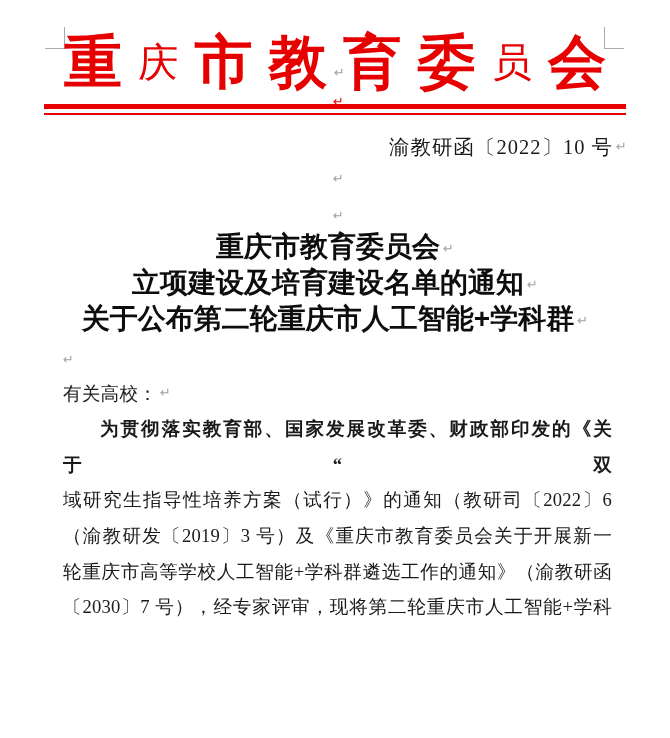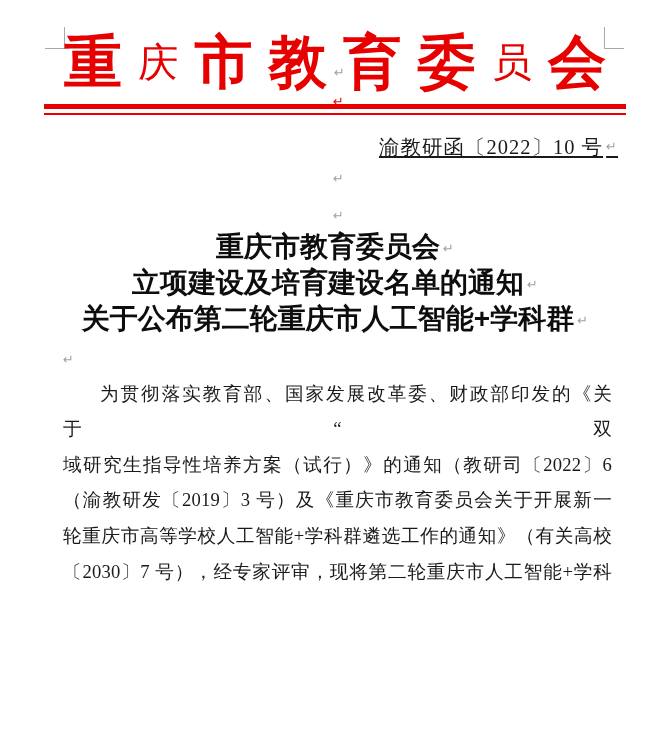--- a/index.html
+++ b/index.html
@@ -58,25 +58,24 @@
   }
   .mark.abs { position: absolute; }
   .mark.on-header { left: 334px; top: 66px; }
   .mark.on-rule   { left: 333px; top: 95px; color: var(--red); }
   .mark.blank-1   { left: 333px; top: 172px; }
   .mark.blank-2   { left: 333px; top: 209px; }
   .mark.inline    { margin-left: 3px; position: relative; top: -3px; }
 
   .doc-number {
     position: absolute;
-    top: 133px; right: 52px;
+    top: 133px; right: 42px;
     font-size: 20.5px;
     letter-spacing: 1px;
     white-space: nowrap;
-    text-decoration: underline;
   }
 
   .doc-title {
     position: absolute;
     left: 0; top: 229px;
     width: 670px;
     text-align: center;
     font-family: "Liberation Sans", sans-serif;
     font-weight: bold;
     font-size: 28px;
@@ -88,21 +87,21 @@
   .content {
     position: absolute;
     left: 63px; top: 340px;
     width: 549px;
     font-size: 18.6px;
     line-height: 35.6px;
     letter-spacing: 0.2px;
   }
   .content .line { width: 549px; }
   .content .jline { text-align: justify; text-align-last: justify; text-justify: inter-character; }
-  .content .jline.first { text-indent: 37px; }
+  .content .jline.first { text-indent: 37px; font-weight: bold; }
   .content .jline.last { text-align-last: left; }
 </style>
 </head>
 <body>
 
 <div class="page">
 
   <div class="corner left"></div>
   <div class="corner right"></div>
 
@@ -128,23 +127,24 @@
   <span class="mark abs blank-2">↵</span>
 
   <div class="doc-title">
       <div><span>重庆市教育委员会</span><span class="mark inline">↵</span></div>
       <div><span>立项建设及培育建设名单的通知</span><span class="mark inline">↵</span></div>
       <div><span>关于公布第二轮重庆市人工智能+学科群</span><span class="mark inline">↵</span></div>
     </div>
 
   <div class="content">
     <div class="line"><span class="mark">↵</span></div>
+    <div class="line"><span>有关高校：</span><span class="mark inline">↵</span></div>
     <div id="body-paragraph">
         <div class="line jline first"><span>为贯彻落实教育部、国家发展改革委、财政部印发的《关于“双</span></div>
         <div class="line jline"><span>域研究生指导性培养方案（试行）》的通知（教研司〔2022〕6</span></div>
         <div class="line jline"><span>（渝教研发〔2019〕3 号）及《重庆市教育委员会关于开展新一</span></div>
-        <div class="line jline"><span>轮重庆市高等学校人工智能+学科群遴选工作的通知》（有关高校</span></div>
+        <div class="line jline"><span>轮重庆市高等学校人工智能+学科群遴选工作的通知》（渝教研函</span></div>
         <div class="line jline"><span>〔2030〕7 号），经专家评审，现将第二轮重庆市人工智能+学科</span></div>
         <div class="line jline last"></div>
       </div>
   </div>
 
 </div>
 
 </body></html>

